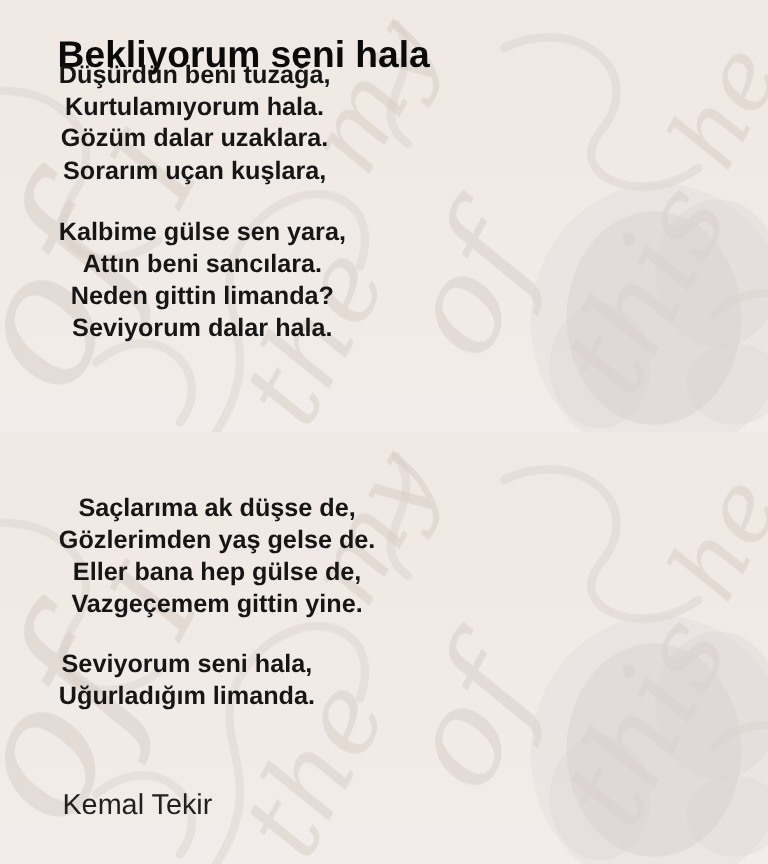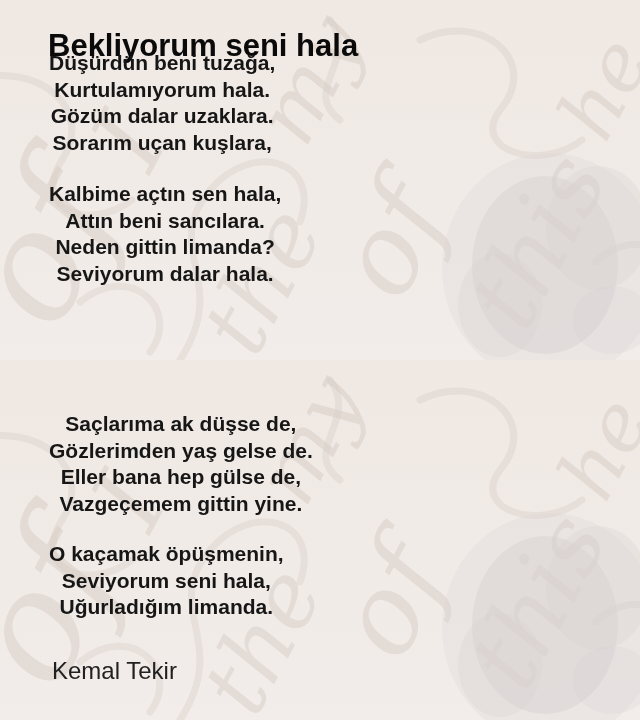--- a/index.html
+++ b/index.html
@@ -102,34 +102,33 @@
   <h1 class="poem-title">Bekliyorum seni hala</h1>
 
   <div class="stanza stanza-1">
     <div>Düşürdün beni tuzağa,</div>
     <div>Kurtulamıyorum hala.</div>
     <div>Gözüm dalar uzaklara.</div>
     <div>Sorarım uçan kuşlara,</div>
   </div>
 
   <div class="stanza stanza-2">
-    <div>Kalbime açtın sen hala,</div>
+    <div>Kalbime gülse sen yara,</div>
     <div>Attın beni sancılara.</div>
     <div>Neden gittin limanda?</div>
     <div>Seviyorum dalar hala.</div>
   </div>
 
   <div class="stanza stanza-3">
     <div>Saçlarıma ak düşse de,</div>
     <div>Gözlerimden yaş gelse de.</div>
     <div>Eller bana hep gülse de,</div>
     <div>Vazgeçemem gittin yine.</div>
   </div>
 
   <div class="stanza stanza-4">
-    <div>O kaçamak öpüşmenin,</div>
     <div>Seviyorum seni hala,</div>
     <div>Uğurladığım limanda.</div>
   </div>
 
   <div class="poem-author">Kemal Tekir</div>
 
 </div>
 
 </body></html>

